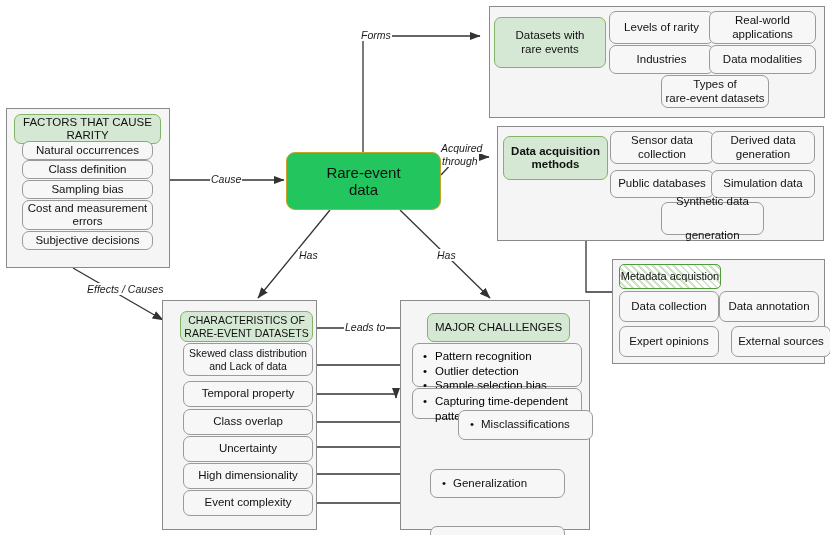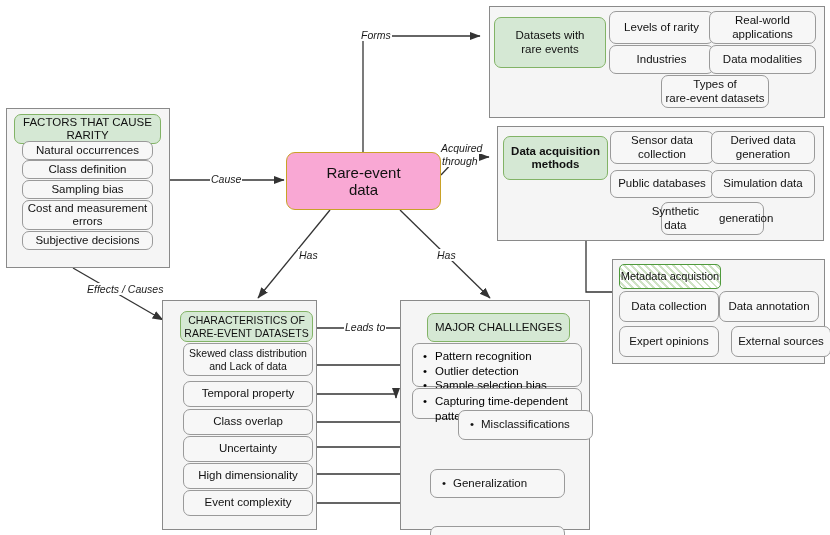--- a/index.html
+++ b/index.html
@@ -61,21 +61,21 @@
       rgba(130,179,102,0.00) 3px,
       rgba(130,179,102,0.38) 3px,
       rgba(130,179,102,0.38) 5px
     );
     border: 1px solid #4f9a3c;
     border-radius: 5px;
     font-size: 11.5px;
   }
   
   .cream {
-    background: #f9a8d4;
+    background: #22c55e;
     border: 1px solid #c9a227;
     border-radius: 9px;
     font-size: 15px;
   }
   .bulleted {
     display: block;
     text-align: left;
     padding: 5px 6px 5px 8px;
     font-size: 11.5px;
   }
@@ -206,21 +206,21 @@
   <div class="node item" style="left:610px; top:131px; width:104px; height:33px; flex-direction:column;">
     <span>Sensor data</span>
     <span>collection</span>
   </div>
   <div class="node item" style="left:711px; top:131px; width:104px; height:33px; flex-direction:column;">
     <span>Derived data</span>
     <span>generation</span>
   </div>
   <div class="node item" style="left:610px; top:170px; width:104px; height:28px;">Public databases</div>
   <div class="node item" style="left:711px; top:170px; width:104px; height:28px;">Simulation data</div>
-  <div class="node item" style="left:661px; top:202px; width:103px; height:33px; gap:20px;">
+  <div class="node item" style="left:661px; top:202px; width:103px; height:33px; flex-direction:column;gap:20px;">
     <span>Synthetic data</span>
     <span>generation</span>
   </div>
 
   <div class="group" style="left:612px; top:259px; width:213px; height:105px;"></div>
   <div class="node green-hatch" style="left:619px; top:264px; width:102px; height:25px; font-size:11px;">Metadata acquistion</div>
   <div class="node item" style="left:619px; top:291px; width:100px; height:31px;">Data collection</div>
   <div class="node item" style="left:719px; top:291px; width:100px; height:31px;">Data annotation</div>
   <div class="node item" style="left:619px; top:326px; width:100px; height:31px;">Expert opinions</div>
   <div class="node item" style="left:707px; top:326px; width:100px; height:31px;margin-left:24px;">External sources</div>

